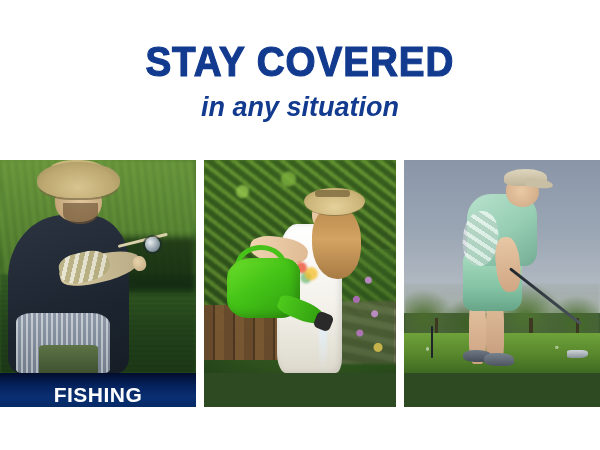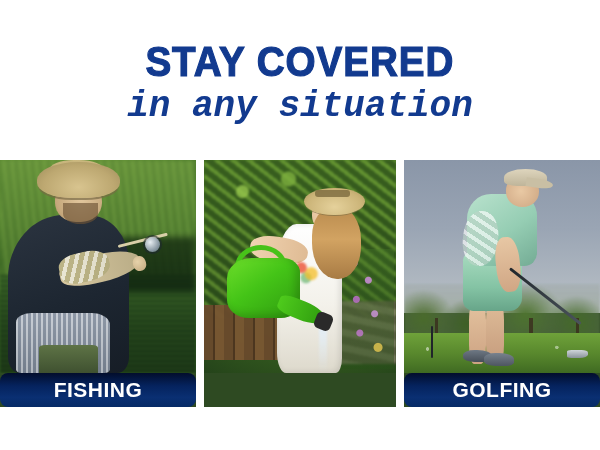--- a/index.html
+++ b/index.html
@@ -43,24 +43,24 @@
     line-height: 44px;
     letter-spacing: 1px;
     color: #123a8f;
     text-transform: uppercase;
     transform: scaleX(0.92);
     transform-origin: center center;
     white-space: nowrap;
     -webkit-text-stroke: 1.2px #123a8f;
   }
   .subhead {
-    font-family: Liberation Mono, monospace;
+    font-family: Liberation Sans, sans-serif;
     font-weight: bold;
     font-style: italic;
-    font-size: 36px;
+    font-size: 27px;
     line-height: 30px;
     color: #123a8f;
     margin-top: 8px;
     white-space: nowrap;
   }
 
   
   .panels {
     position: absolute;
     top: 160px;
@@ -90,23 +90,22 @@
 
   
   .caption-bar {
     position: absolute;
     left: 0;
     bottom: 0;
     width: 100%;
     height: 34px;
     background: linear-gradient(to bottom, #020d2c 0%, #05235e 38%, #0a2f72 72%, #062a66 100%);
     display: flex;
-    align-items: center;
+    align-items: flex-end;
     justify-content: center;
-    border-radius: 8px;
   }
   .caption-text {
     color: #ffffff;
     font-family: "Liberation Sans", sans-serif;
     font-weight: bold;
     font-size: 21px;
     letter-spacing: 0.5px;
     text-transform: uppercase;
     white-space: nowrap;
   }
@@ -559,19 +558,16 @@
         <div class="golf-shorts"></div>
         <div class="golf-shirt"></div>
         <div class="golf-sleeve"></div>
         <div class="golf-arm"></div>
         <div class="golf-head"></div>
         <div class="golf-cap"></div>
         <div class="golf-capbill"></div>
         <div class="golf-club"></div>
         <div class="golf-clubhead"></div>
       </div>
-      <div class="caption-bar">
-        <span class="caption-text">GOLFING</span>
-      </div>
     </div>
 
   </div>
 </div>
 
 </body></html>

